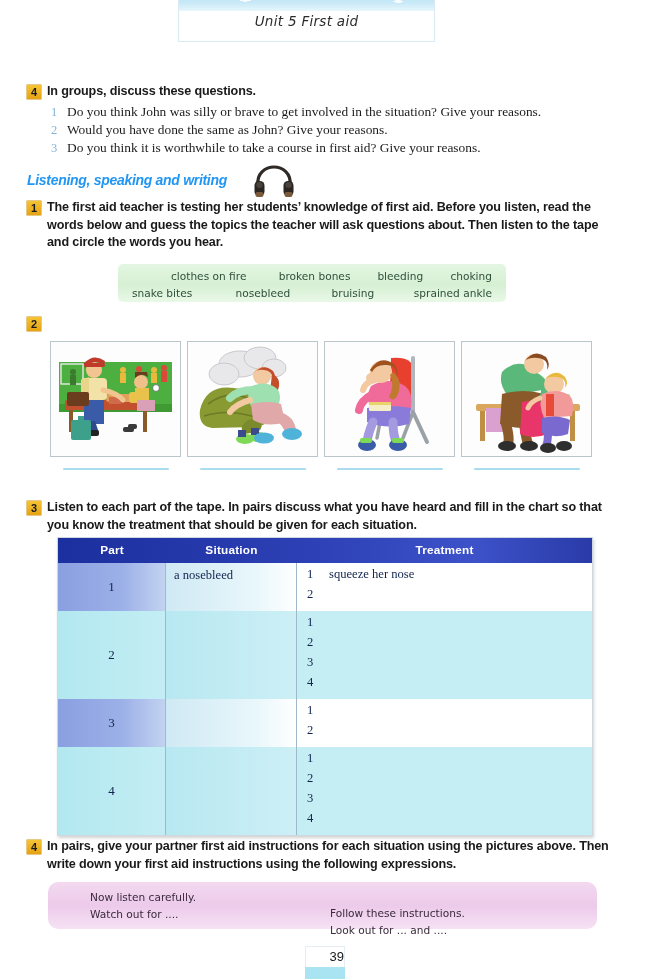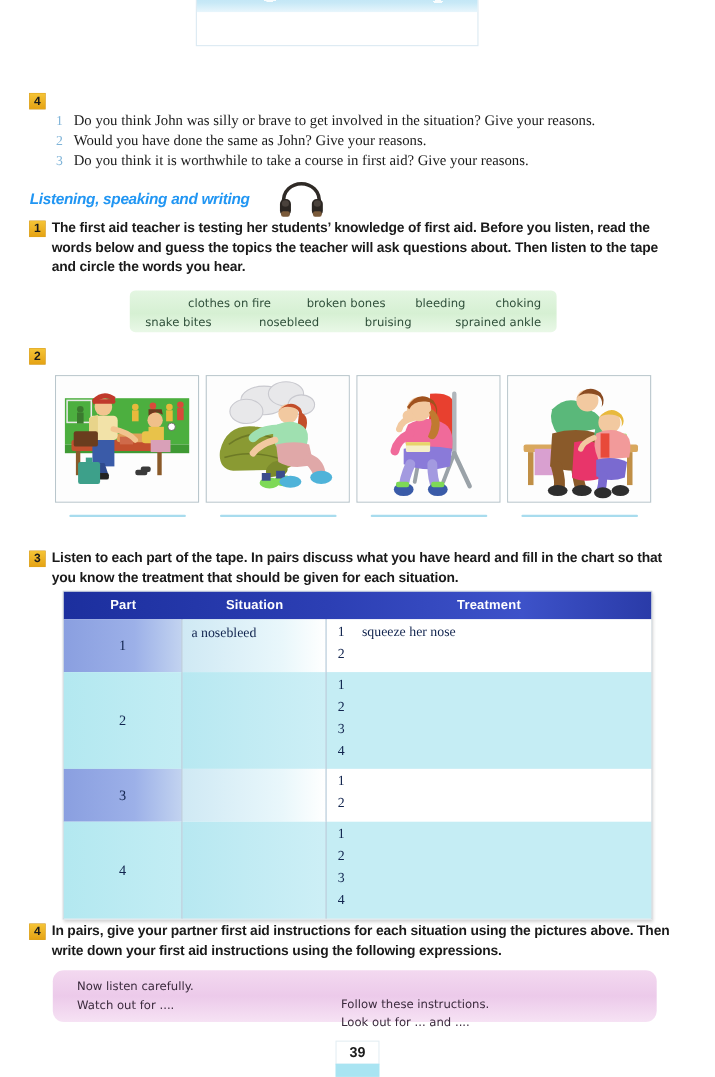--- a/index.html
+++ b/index.html
@@ -183,53 +183,55 @@
   .row-b .cell-treat{background:#c5edf4;}
 
   
   .pink-box{
     position:absolute;left:48px;top:882px;width:549px;height:47px;
     background:linear-gradient(#f3d9f0,#eccaea 50%,#f6e2f4);
     border-radius:10px;
     box-sizing:border-box;
     padding:7px 0 0 18px;
   }
-  .pink-col{position:absolute;}
+  .pink-col{position:absolute;margin-left:20px;}
   .pink-line{
     font-family:"DejaVu Sans",sans-serif;
     font-size:10.6px;color:#3a2a3c;line-height:17px;
     white-space:nowrap;
   }
 
   
   .pagenum{
     position:absolute;left:305px;top:946px;width:40px;height:22px;
     background:#ffffff;
     border:1px solid #e4eef3;
     box-sizing:border-box;
-    text-align:center;
-    font-size:13px;font-weight:bold;
+    text-align:right;
+    font-size:13px;font-weight:normal;
     line-height:20px;
     color:#1a1a1a;
   }
   .pagetab{
     position:absolute;left:305px;top:967px;width:40px;height:12px;
     background:#a9e4f2;
   }
 </style>
 </head>
 <body>
 
 <div class="unit-banner">
   <div class="unit-water"></div>
+  <div class="unit-label">Unit 5 First aid</div>
 </div>
 
 <div class="ex" style="left:27px;top:83px;width:600px;">
   <div class="ex-head">
     <div class="ex-num">4</div>
+    <div class="ex-text">In groups, discuss these questions.</div>
   </div>
   <div class="qlist">
     <div class="qrow">
       <span class="qnum">1</span>
       <span class="qtext">Do you think John was silly or brave to get involved in the situation? Give your reasons.</span>
     </div>
     <div class="qrow">
       <span class="qnum">2</span>
       <span class="qtext">Would you have done the same as John? Give your reasons.</span>
     </div>

